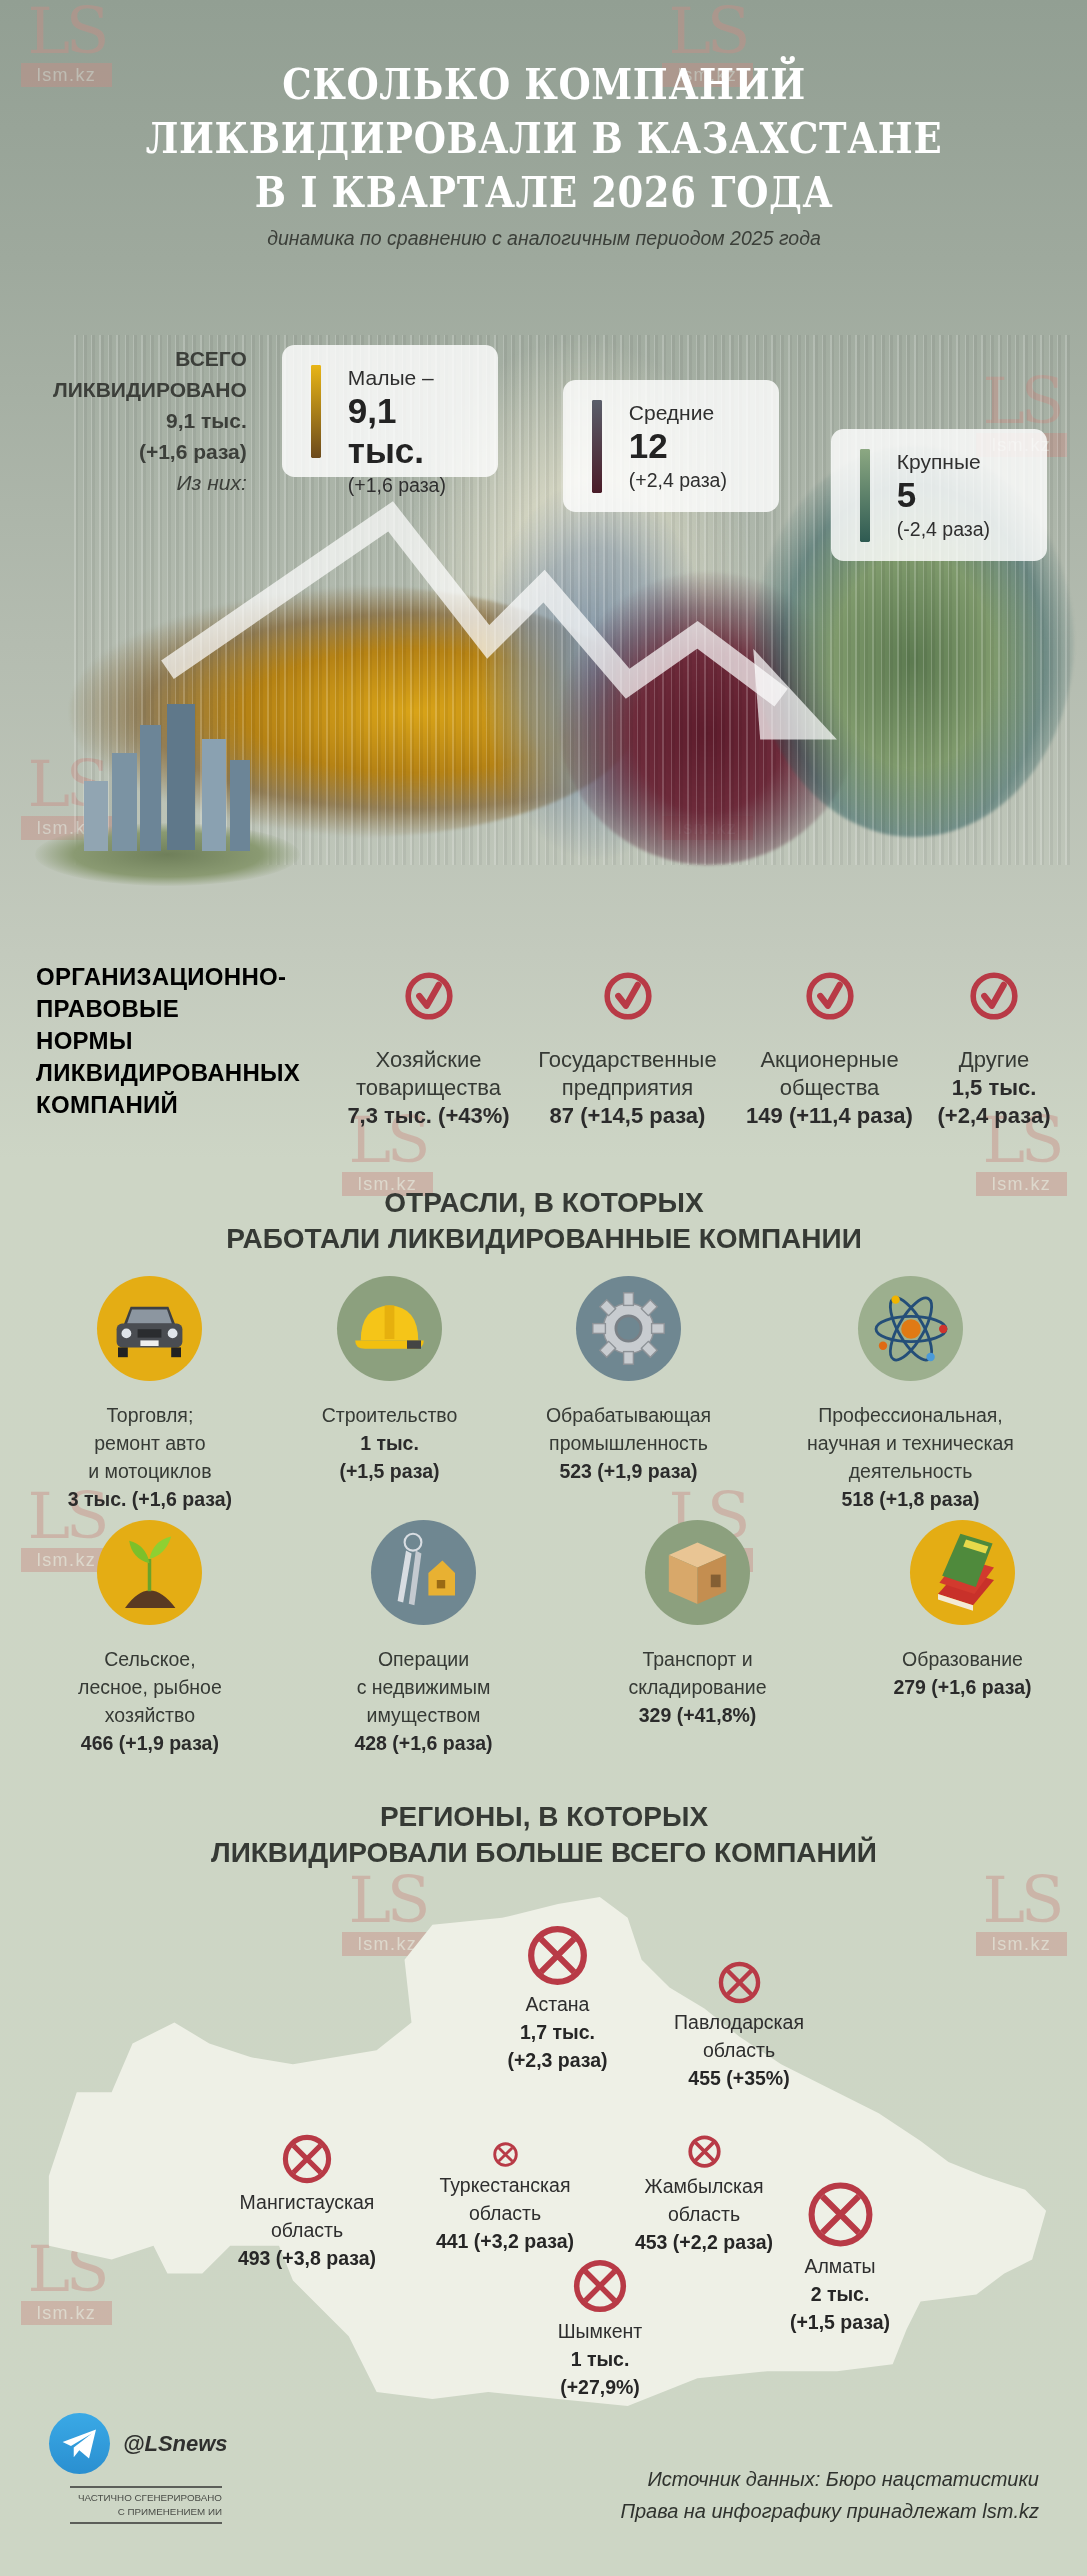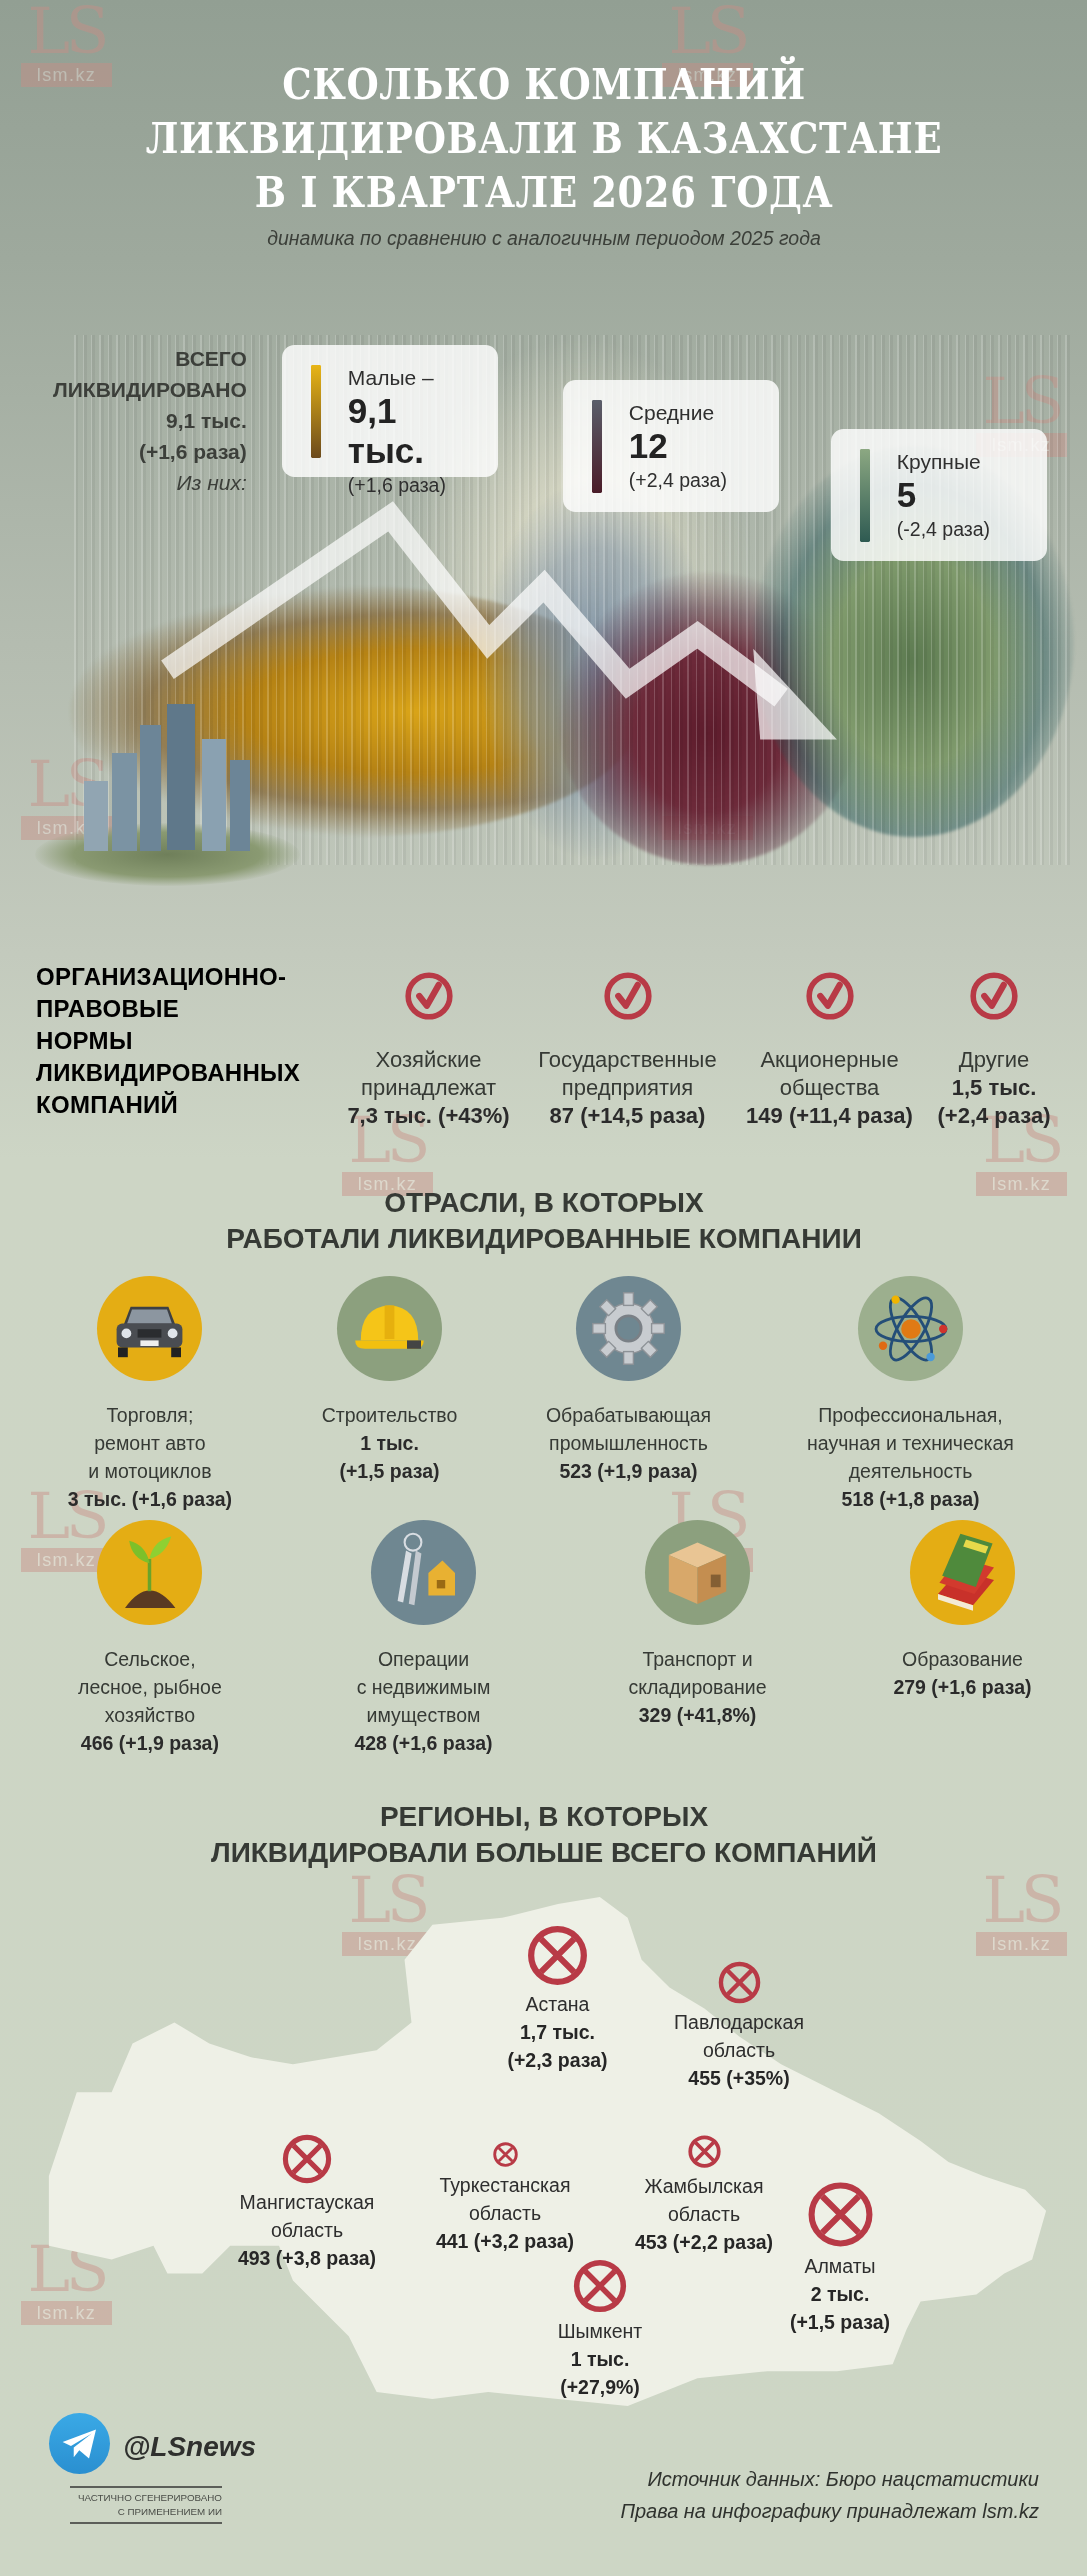--- a/index.html
+++ b/index.html
@@ -46,21 +46,21 @@
   .sector b { color: #2b2b2b; }
 
   
   .reg-title { left: 0; width: 1088px; top: 1799px; text-align: center; font-weight: bold; font-size: 28px; line-height: 36px; color: #363a35; }
   .region { position: absolute; text-align: center; font-size: 19.5px; line-height: 28px; color: #2e2e2e; }
   .region b { color: #262626; }
   .xmark { display: block; margin: 0 auto 4.2px; }
 
   
   .tg { left: 49px; top: 2413px; width: 61px; height: 61px; border-radius: 50%; background: linear-gradient(180deg,#3aa9e6,#2a8fd0); display:flex; align-items:center; justify-content:center; }
-  .handle { left: 123px; top: 2431px; font-weight: bold; font-style: italic; font-size: 28px; color: #2f302e; }
+  .handle { left: 123px; top: 2431px; font-weight: bold; font-style: italic; font-size: 22px; color: #2f302e; }
   .ai { left: 70px; top: 2486px; width: 152px; text-align: right; font-size: 9.8px; line-height: 14px; color: #4a4d48; border-top: 2.1px solid #5b5e59; border-bottom: 2.1px solid #5b5e59; padding: 2.8px 0; }
   .src { right: 49px; top: 2463px; text-align: right; font-style: italic; font-size: 20px; line-height: 32px; color: #2f322e; }
 </style>
 </head>
 <body>
 
 <div class="wm" style="left:21px;top:0">
     <div class="ls">LS</div>
     <div class="tag">lsm.kz</div>
   </div>
@@ -182,21 +182,21 @@
   <div>ЛИКВИДИРОВАННЫХ</div>
   <div>КОМПАНИЙ</div>
 </div>
 
 <div class="org-item" style="left:345px;width:167px">
   <svg class="check" viewBox="0 0 72 72">
       <circle cx="36" cy="36" r="30" fill="none" stroke="#b83a46" stroke-width="8"></circle>
       <path d="M22 36 L33 50 L50 20" fill="none" stroke="#b83a46" stroke-width="9" stroke-linecap="round" stroke-linejoin="round"></path>
     </svg>
   <div>Хозяйские</div>
-  <div>принадлежат</div>
+  <div>товарищества</div>
   <b>7,3 тыс. (+43%)</b>
 </div>
 <div class="org-item" style="left:530px;width:195px">
   <svg class="check" viewBox="0 0 72 72">
       <circle cx="36" cy="36" r="30" fill="none" stroke="#b83a46" stroke-width="8"></circle>
       <path d="M22 36 L33 50 L50 20" fill="none" stroke="#b83a46" stroke-width="9" stroke-linecap="round" stroke-linejoin="round"></path>
     </svg>
   <div>Государственные</div>
   <div>предприятия</div>
   <b>87 (+14,5 раза)</b>

